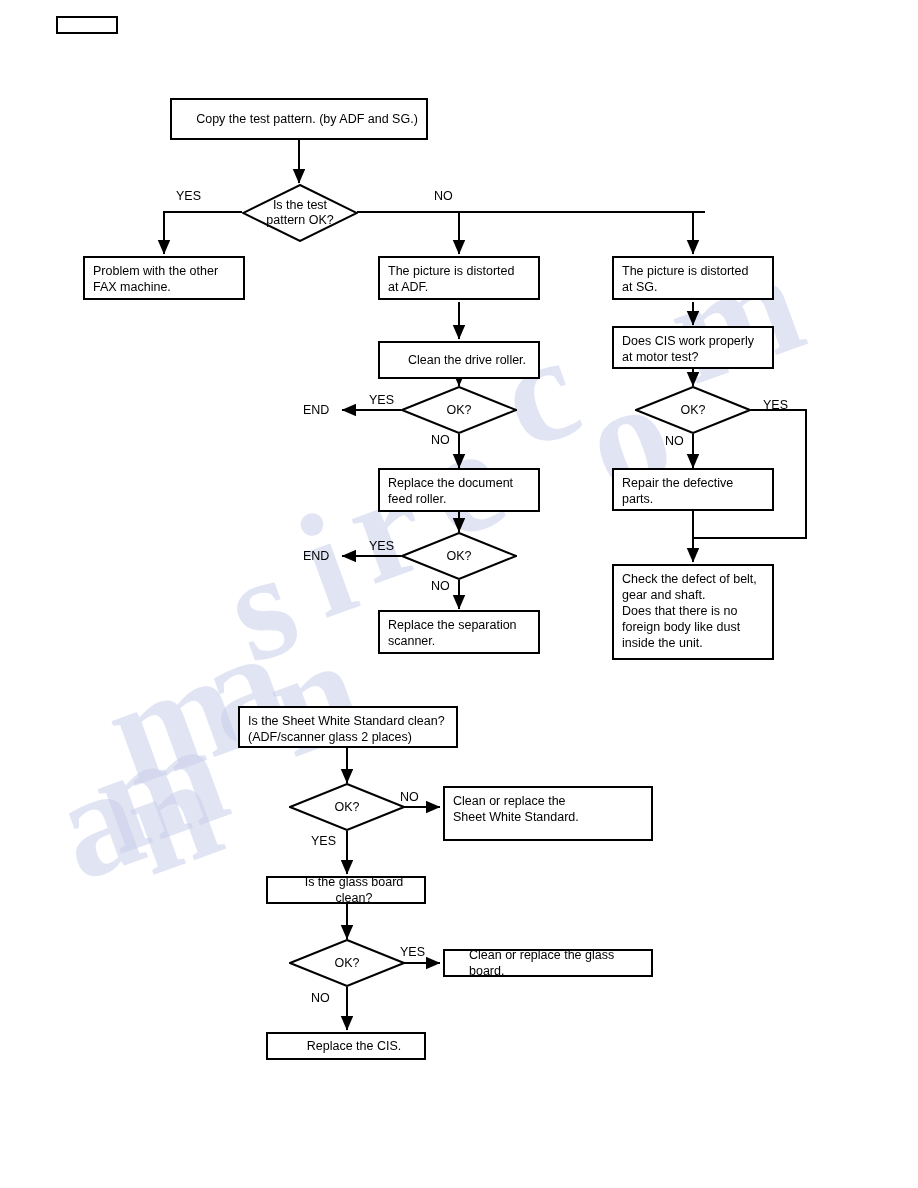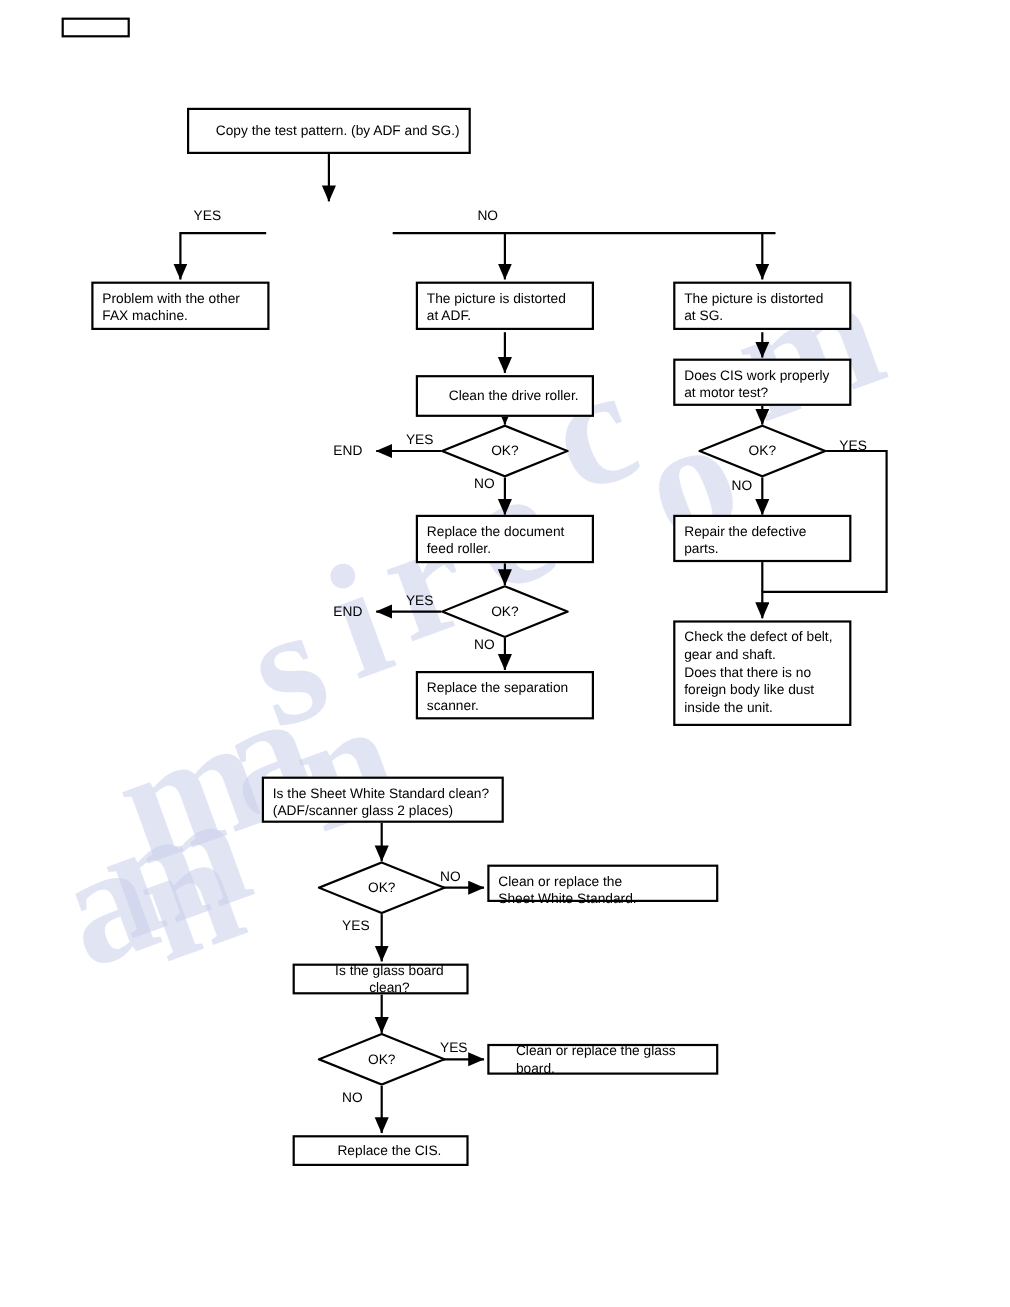--- a/index.html
+++ b/index.html
@@ -180,20 +180,28 @@
       <path d="M347,987 L347,1030" marker-end="url(#ah)"></path>
     </g>
   </svg>
 
   <div class="node stub" style="left:56px;top:16px;width:62px;height:18px;"></div>
 
   <div class="node box mid center" style="left:170px;top:98px;width:258px;height:42px;">
     <span>Copy the test pattern. (by ADF and SG.)</span>
   </div>
 
+  <div class="diamond" style="left:242px;top:184px;width:116px;height:58px;">
+    <svg width="116" height="58" viewBox="0 0 116 58">
+      <polygon points="58,1 115,29 58,57 1,29" fill="#ffffff" stroke="#000000" stroke-width="2"></polygon>
+    </svg>
+    <div class="dlabel">
+      <span>Is the test<br>pattern OK?</span>
+    </div>
+  </div>
 
   <div class="node box" style="left:83px;top:256px;width:162px;height:44px;">
     <span>Problem with the other</span><br>
     <span>FAX machine.</span>
   </div>
 
   <div class="node box" style="left:378px;top:256px;width:162px;height:44px;">
     <span>The picture is distorted</span><br>
     <span>at ADF.</span>
   </div>
@@ -269,21 +277,21 @@
 
   <div class="diamond" style="left:289px;top:783px;width:116px;height:48px;">
     <svg width="116" height="48" viewBox="0 0 116 48">
       <polygon points="58,1 115,24 58,47 1,24" fill="#ffffff" stroke="#000000" stroke-width="2"></polygon>
     </svg>
     <div class="dlabel">
       <span>OK?</span>
     </div>
   </div>
 
-  <div class="node box" style="left:443px;top:786px;width:210px;height:34px;">
+  <div class="node box" style="left:443px;top:786px;width:210px;height:55px;">
     <span>Clean or replace the</span><br>
     <span>Sheet White Standard.</span>
   </div>
 
   <div class="node box mid center" style="left:266px;top:876px;width:160px;height:28px;">
     <span>Is the glass board clean?</span>
   </div>
 
   <div class="diamond" style="left:289px;top:939px;width:116px;height:48px;">
     <svg width="116" height="48" viewBox="0 0 116 48">

